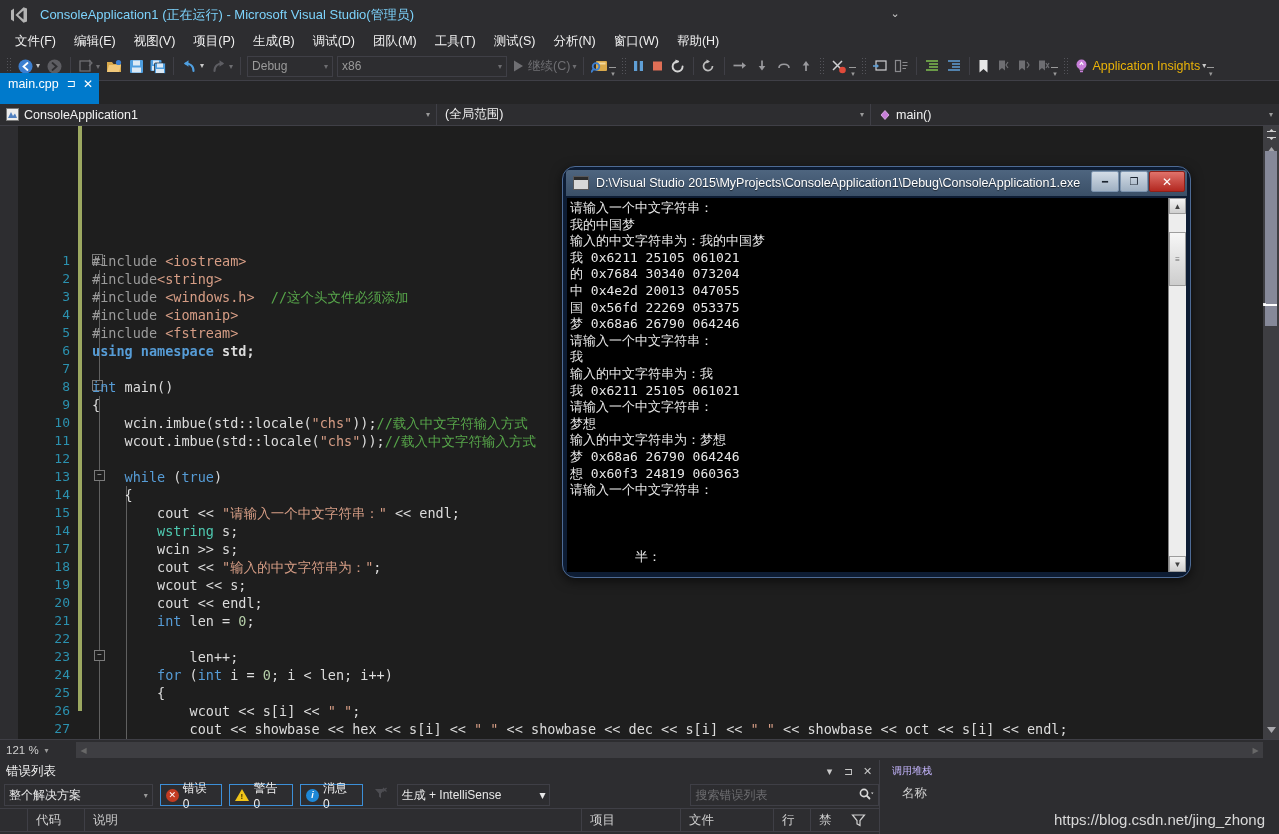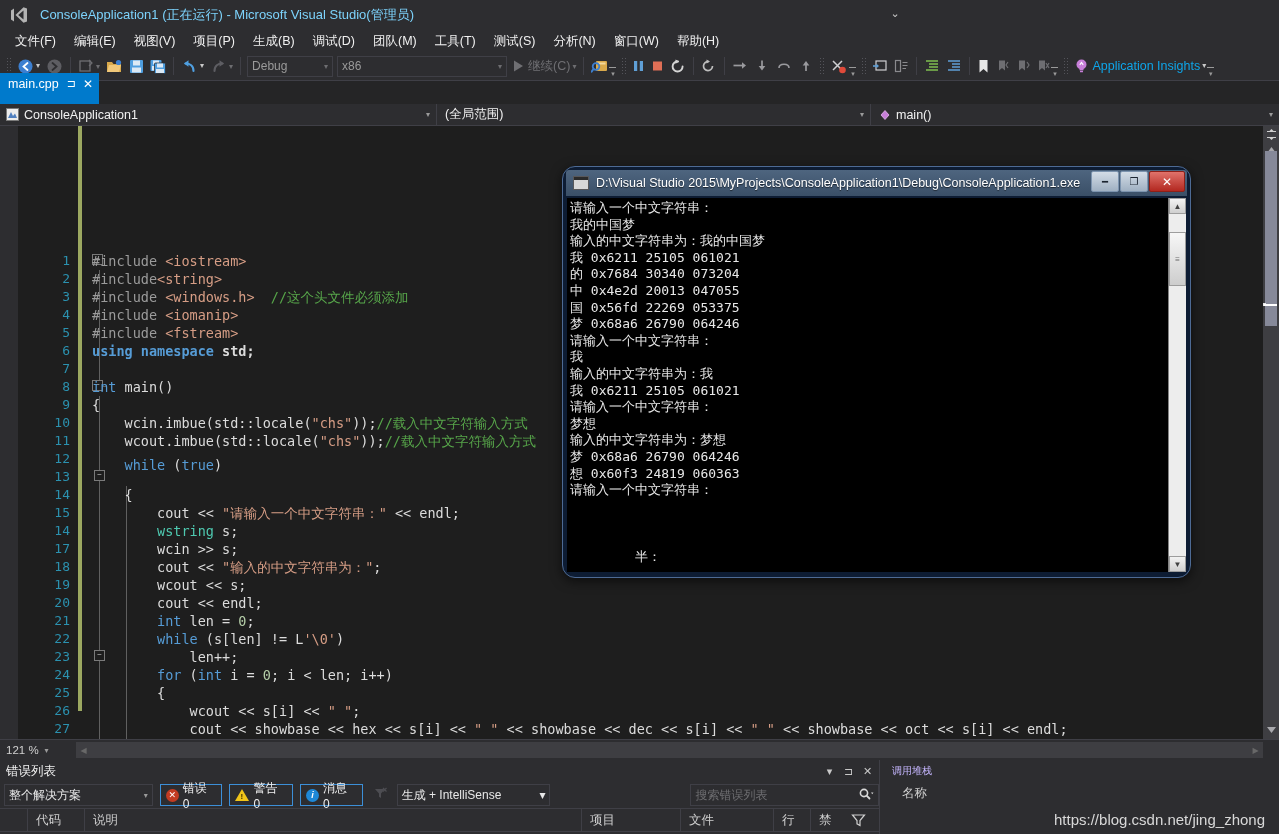--- a/index.html
+++ b/index.html
@@ -32,21 +32,21 @@
   .grip{width:6px;height:18px;margin:0 2px;
     background-image:radial-gradient(#54545a 40%, transparent 41%);
     background-size:3px 3px;}
   .caret{color:#c8c8c8;font-size:8px;margin-left:2px;line-height:1;}
   .caret-dim{color:#6d6d70;font-size:8px;margin-left:2px;}
   .combo{height:19px;border:1px solid #3f3f46;background:#2d2d30;display:flex;align-items:center;
     padding:0 4px;margin:0 2px;color:#9a9a9a;font-size:12px;}
   .combo.dbg{width:76px;justify-content:space-between;}
   .combo.plat{width:160px;justify-content:space-between;}
   .tb-label{color:#6f6f73;font-size:12.5px;margin-left:3px;}
-  .tb-label.on{color:#0ea5e9;}
+  .tb-label.on{color:#eab308;}
   .overflow{display:flex;flex-direction:column;align-items:center;justify-content:flex-end;height:22px;margin-left:1px;}
   .overflow .ob{width:7px;height:1px;background:#9a9a9a;margin-bottom:2px;}
   .overflow .oc{color:#9a9a9a;font-size:7px;line-height:1;}
 
   
   .tabstrip{height:23px;background:#252526;display:flex;align-items:flex-end;}
   .tab{height:21px;background:#007acc;display:flex;align-items:center;padding:0 6px 10px 8px;color:#ffffff;font-size:12.5px;}
   .tab .pin{margin-left:8px;color:#ffffff;font-size:11px;}
   .tab .xc{margin-left:7px;color:#ffffff;font-size:12px;}
 
@@ -513,30 +513,29 @@
       <div class="code" style="top:126px;"><span class="kp">#include</span> <span class="str">&lt;iostream&gt;</span></div>
       <div class="code" style="top:144px;"><span class="kp">#include</span><span class="str">&lt;string&gt;</span></div>
       <div class="code" style="top:162px;"><span class="kp">#include</span> <span class="str">&lt;windows.h&gt;</span>  <span class="cmt">//这个头文件必须添加</span></div>
       <div class="code" style="top:180px;"><span class="kp">#include</span> <span class="str">&lt;iomanip&gt;</span></div>
       <div class="code" style="top:198px;"><span class="kp">#include</span> <span class="str">&lt;fstream&gt;</span></div>
       <div class="code" style="top:216px;font-weight:bold;"><span class="k">using</span> <span class="k">namespace</span> <span class="pl">std</span>;</div>
       <div class="code" style="top:252px;"><span class="k">int</span> <span class="pl">main</span>()</div>
       <div class="code" style="top:270px;"><span class="pl">{</span></div>
       <div class="code" style="top:288px;">    <span class="pl">wcin</span>.<span class="pl">imbue</span>(<span class="pl">std</span>::<span class="pl">locale</span>(<span class="str">"chs"</span>));<span class="cmt">//载入中文字符输入方式</span></div>
       <div class="code" style="top:306px;">    <span class="pl">wcout</span>.<span class="pl">imbue</span>(<span class="pl">std</span>::<span class="pl">locale</span>(<span class="str">"chs"</span>));<span class="cmt">//载入中文字符输入方式</span></div>
-      <div class="code" style="top:330px;">    <span class="k">while</span> (<span class="k">true</span>)</div>
+      <div class="code" style="top:342px;">    <span class="k">while</span> (<span class="k">true</span>)</div>
       <div class="code" style="top:360px;">    <span class="pl">{</span></div>
       <div class="code" style="top:378px;">        <span class="pl">cout</span> &lt;&lt; <span class="str">"请输入一个中文字符串："</span> &lt;&lt; <span class="pl">endl</span>;</div>
       <div class="code" style="top:396px;">        <span class="typ">wstring</span> <span class="pl">s</span>;</div>
       <div class="code" style="top:414px;">        <span class="pl">wcin</span> &gt;&gt; <span class="pl">s</span>;</div>
       <div class="code" style="top:432px;">        <span class="pl">cout</span> &lt;&lt; <span class="str">"输入的中文字符串为："</span>;</div>
       <div class="code" style="top:450px;">        <span class="pl">wcout</span> &lt;&lt; <span class="pl">s</span>;</div>
       <div class="code" style="top:468px;">        <span class="pl">cout</span> &lt;&lt; <span class="pl">endl</span>;</div>
       <div class="code" style="top:486px;">        <span class="k">int</span> <span class="pl">len</span> = <span class="num">0</span>;</div>
-      <div class="code" style="top:504px;">        <span class="k">while</span> (<span class="pl">s</span>[<span class="pl">len</span>] != <span class="pl">L</span><span class="str">'\0'</span>)</div>
       <div class="code" style="top:522px;">            <span class="pl">len</span>++;</div>
       <div class="code" style="top:540px;">        <span class="k">for</span> (<span class="k">int</span> <span class="pl">i</span> = <span class="num">0</span>; <span class="pl">i</span> &lt; <span class="pl">len</span>; <span class="pl">i</span>++)</div>
       <div class="code" style="top:558px;">        <span class="pl">{</span></div>
       <div class="code" style="top:576px;">            <span class="pl">wcout</span> &lt;&lt; <span class="pl">s</span>[<span class="pl">i</span>] &lt;&lt; <span class="str">" "</span>;</div>
       <div class="code" style="top:594px;">            <span class="pl">cout</span> &lt;&lt; <span class="pl">showbase</span> &lt;&lt; <span class="pl">hex</span> &lt;&lt; <span class="pl">s</span>[<span class="pl">i</span>] &lt;&lt; <span class="str">" "</span> &lt;&lt; <span class="pl">showbase</span> &lt;&lt; <span class="pl">dec</span> &lt;&lt; <span class="pl">s</span>[<span class="pl">i</span>] &lt;&lt; <span class="str">" "</span> &lt;&lt; <span class="pl">showbase</span> &lt;&lt; <span class="pl">oct</span> &lt;&lt; <span class="pl">s</span>[<span class="pl">i</span>] &lt;&lt; <span class="pl">endl</span>;</div>
       <div class="code" style="top:612px;">        </div>
 
     </div>
 
     <div class="ed-sb">

